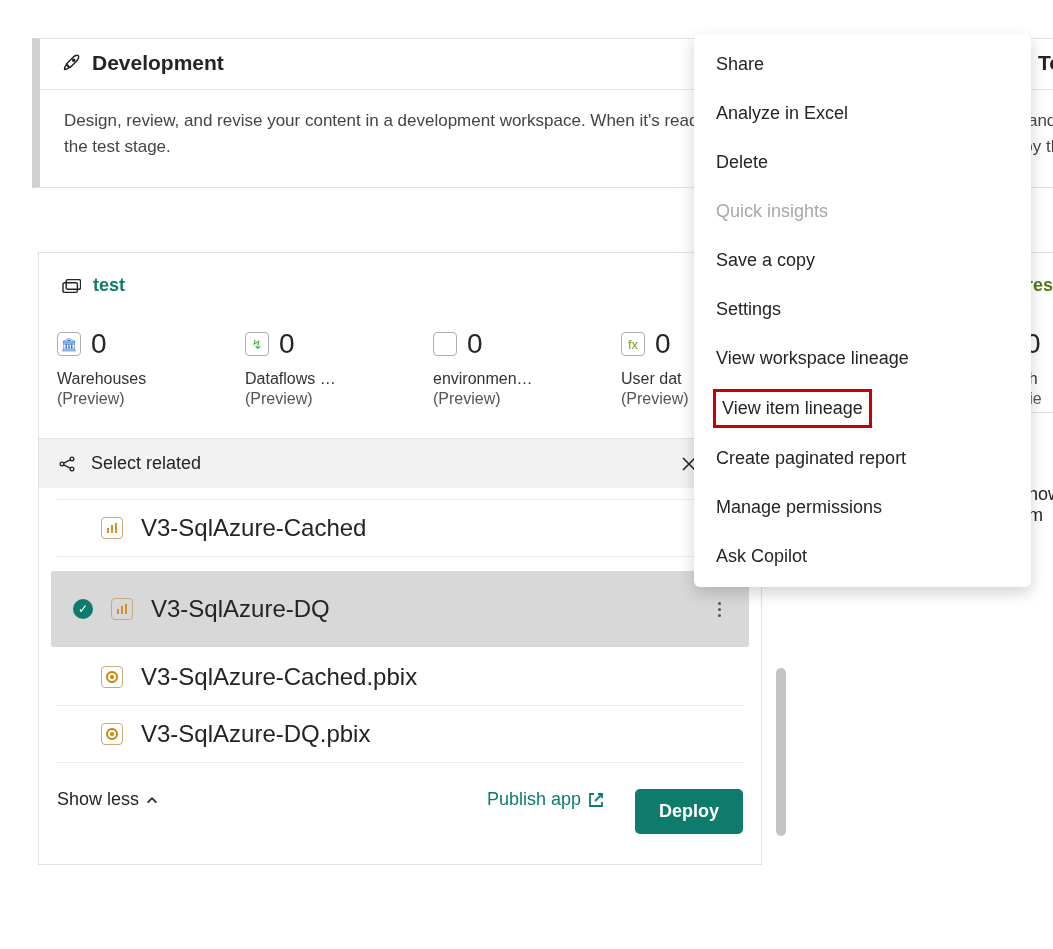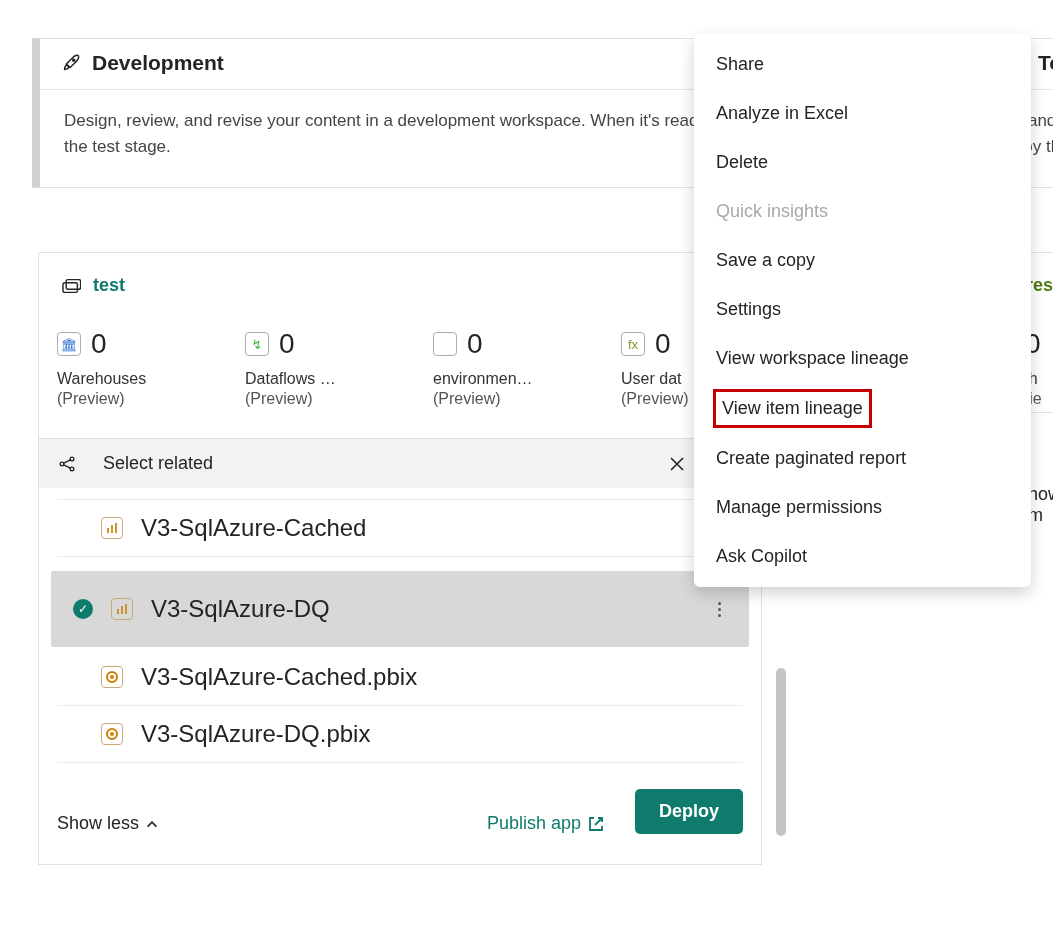--- a/index.html
+++ b/index.html
@@ -128,21 +128,21 @@
 
   
   .related-bar {
     margin-top: 26px;
     background: #f2f2f2;
     border-top: 1px solid #e1e1e1;
     display: flex;
     align-items: center;
     padding: 14px 18px;
     font-size: 18px;
-    gap: 26px;
+    gap: 14px;
   }
   .related-bar .flex-spacer { flex: 1; }
   .related-close {
     width: 16px; height: 16px;
     cursor: pointer;
   }
   .related-count { font-size: 18px; }
 
   
   .item-list {
@@ -197,21 +197,21 @@
     align-items: center;
     justify-content: center;
     gap: 3px;
     cursor: pointer;
   }
   .row-menu span { width: 3px; height: 3px; background: #555; border-radius: 50%; }
 
   
   .ws-footer {
     display: flex;
-    align-items: flex-end;
+    align-items: flex-start;
     padding: 26px 18px 30px 18px;
     gap: 10px;
   }
   .show-less {
     font-size: 18px;
     color: #242424;
     display: flex;
     align-items: center;
     gap: 6px;
     cursor: pointer;

